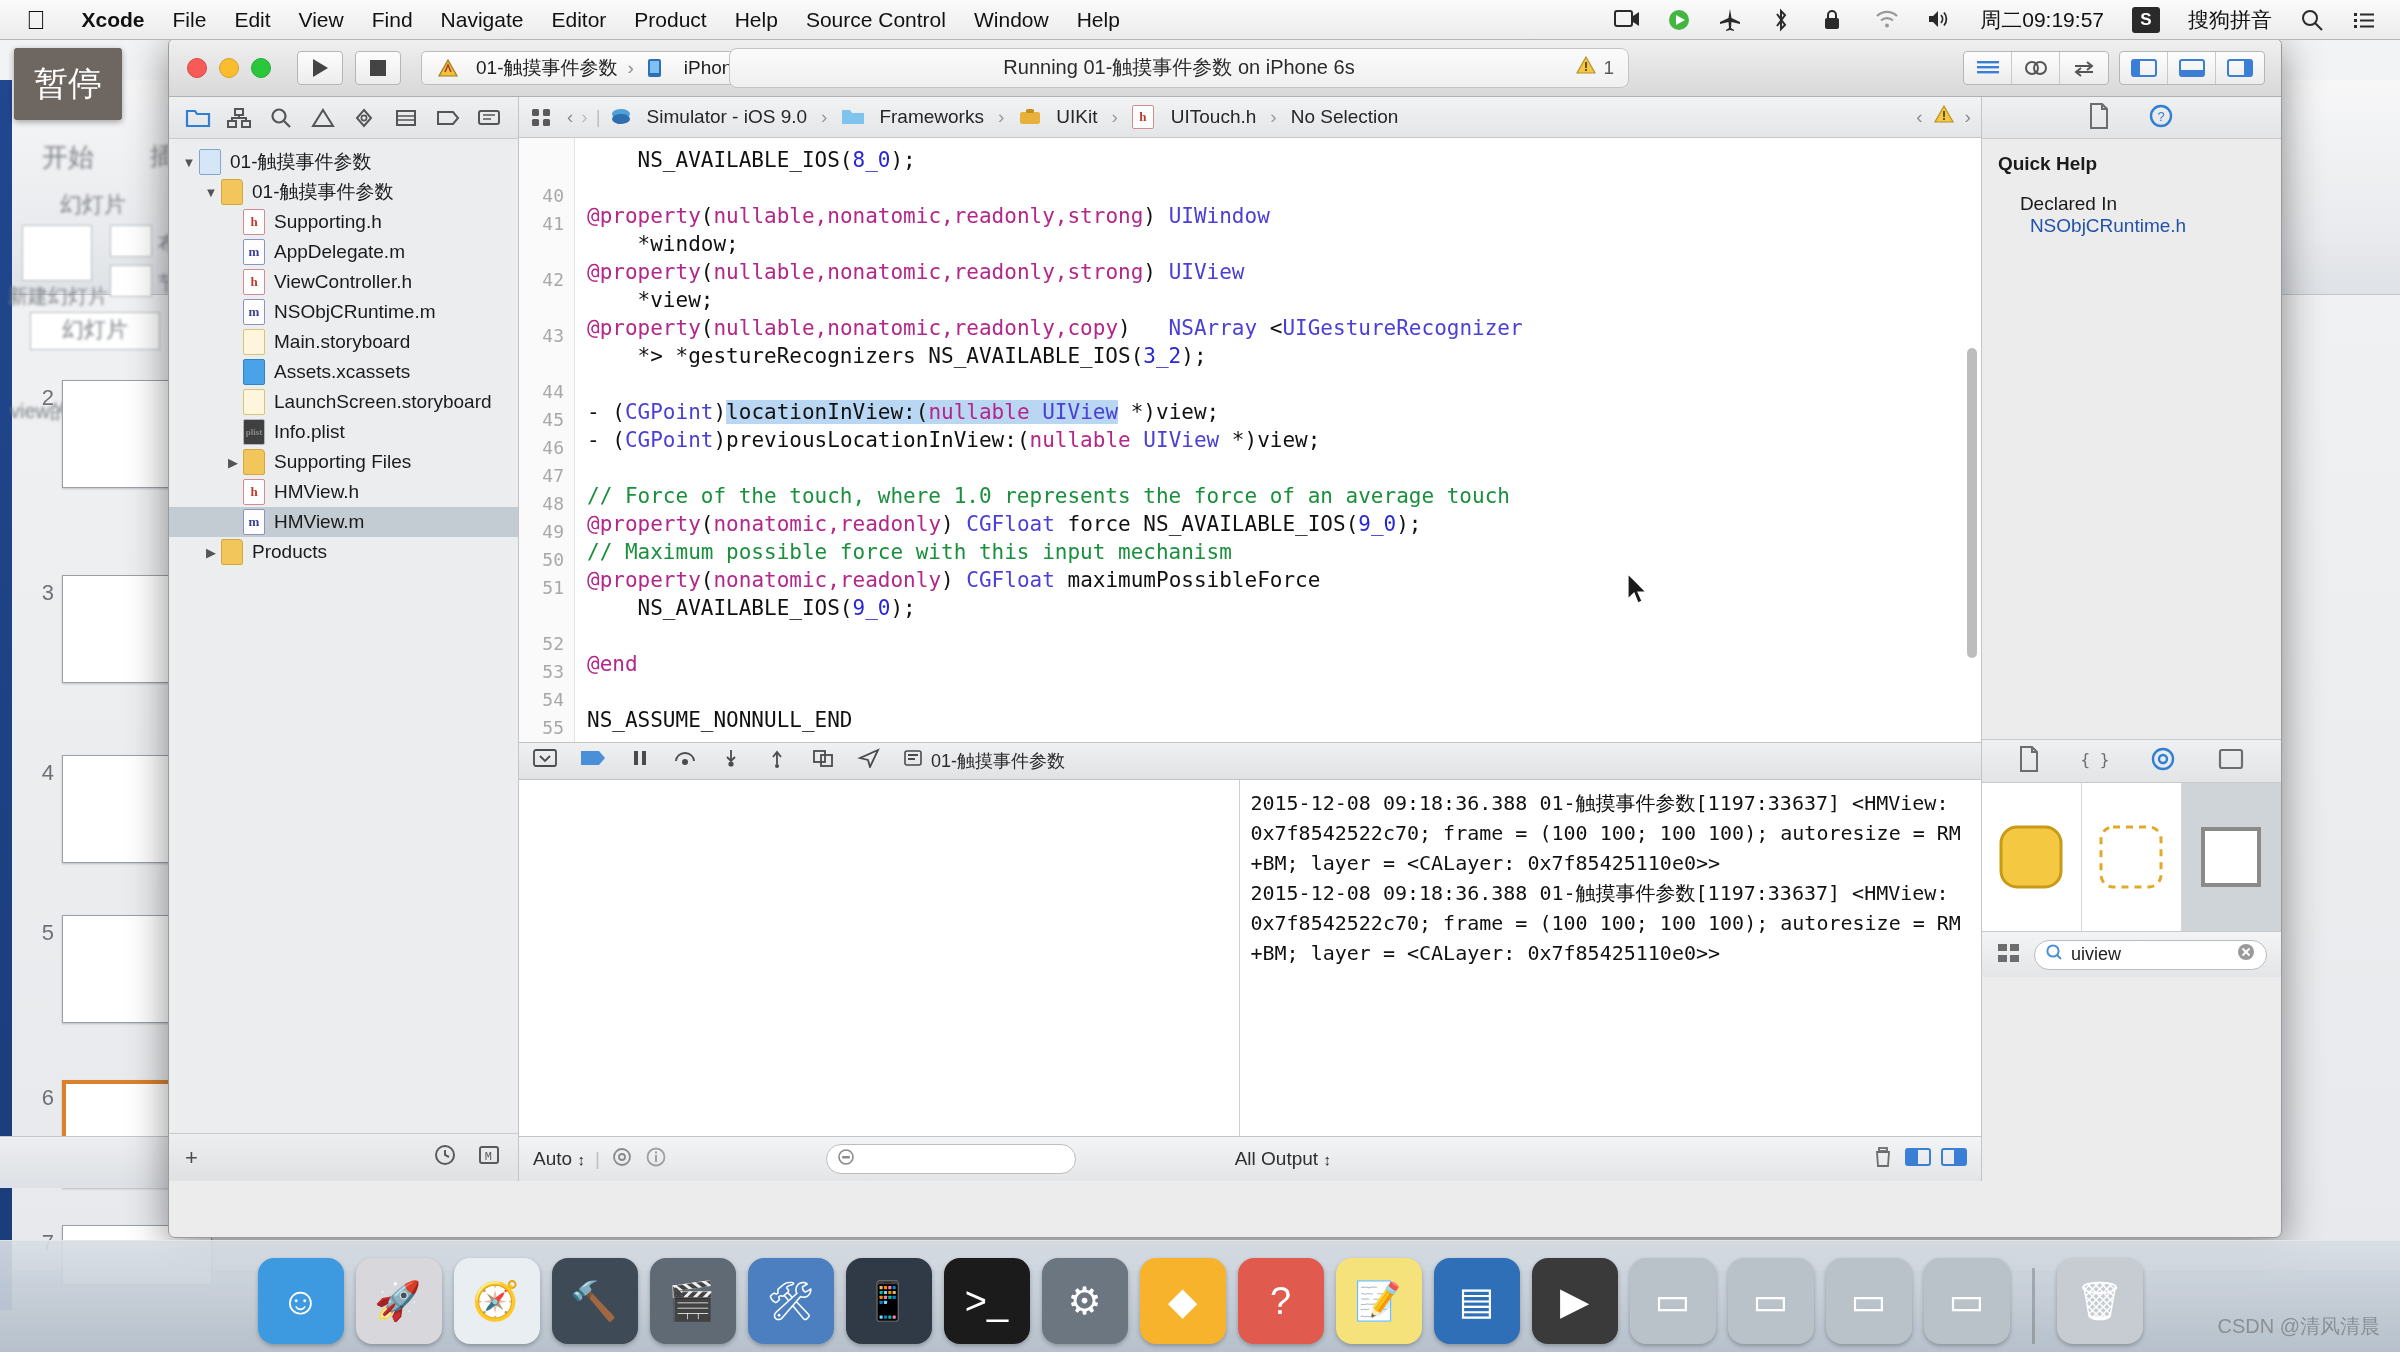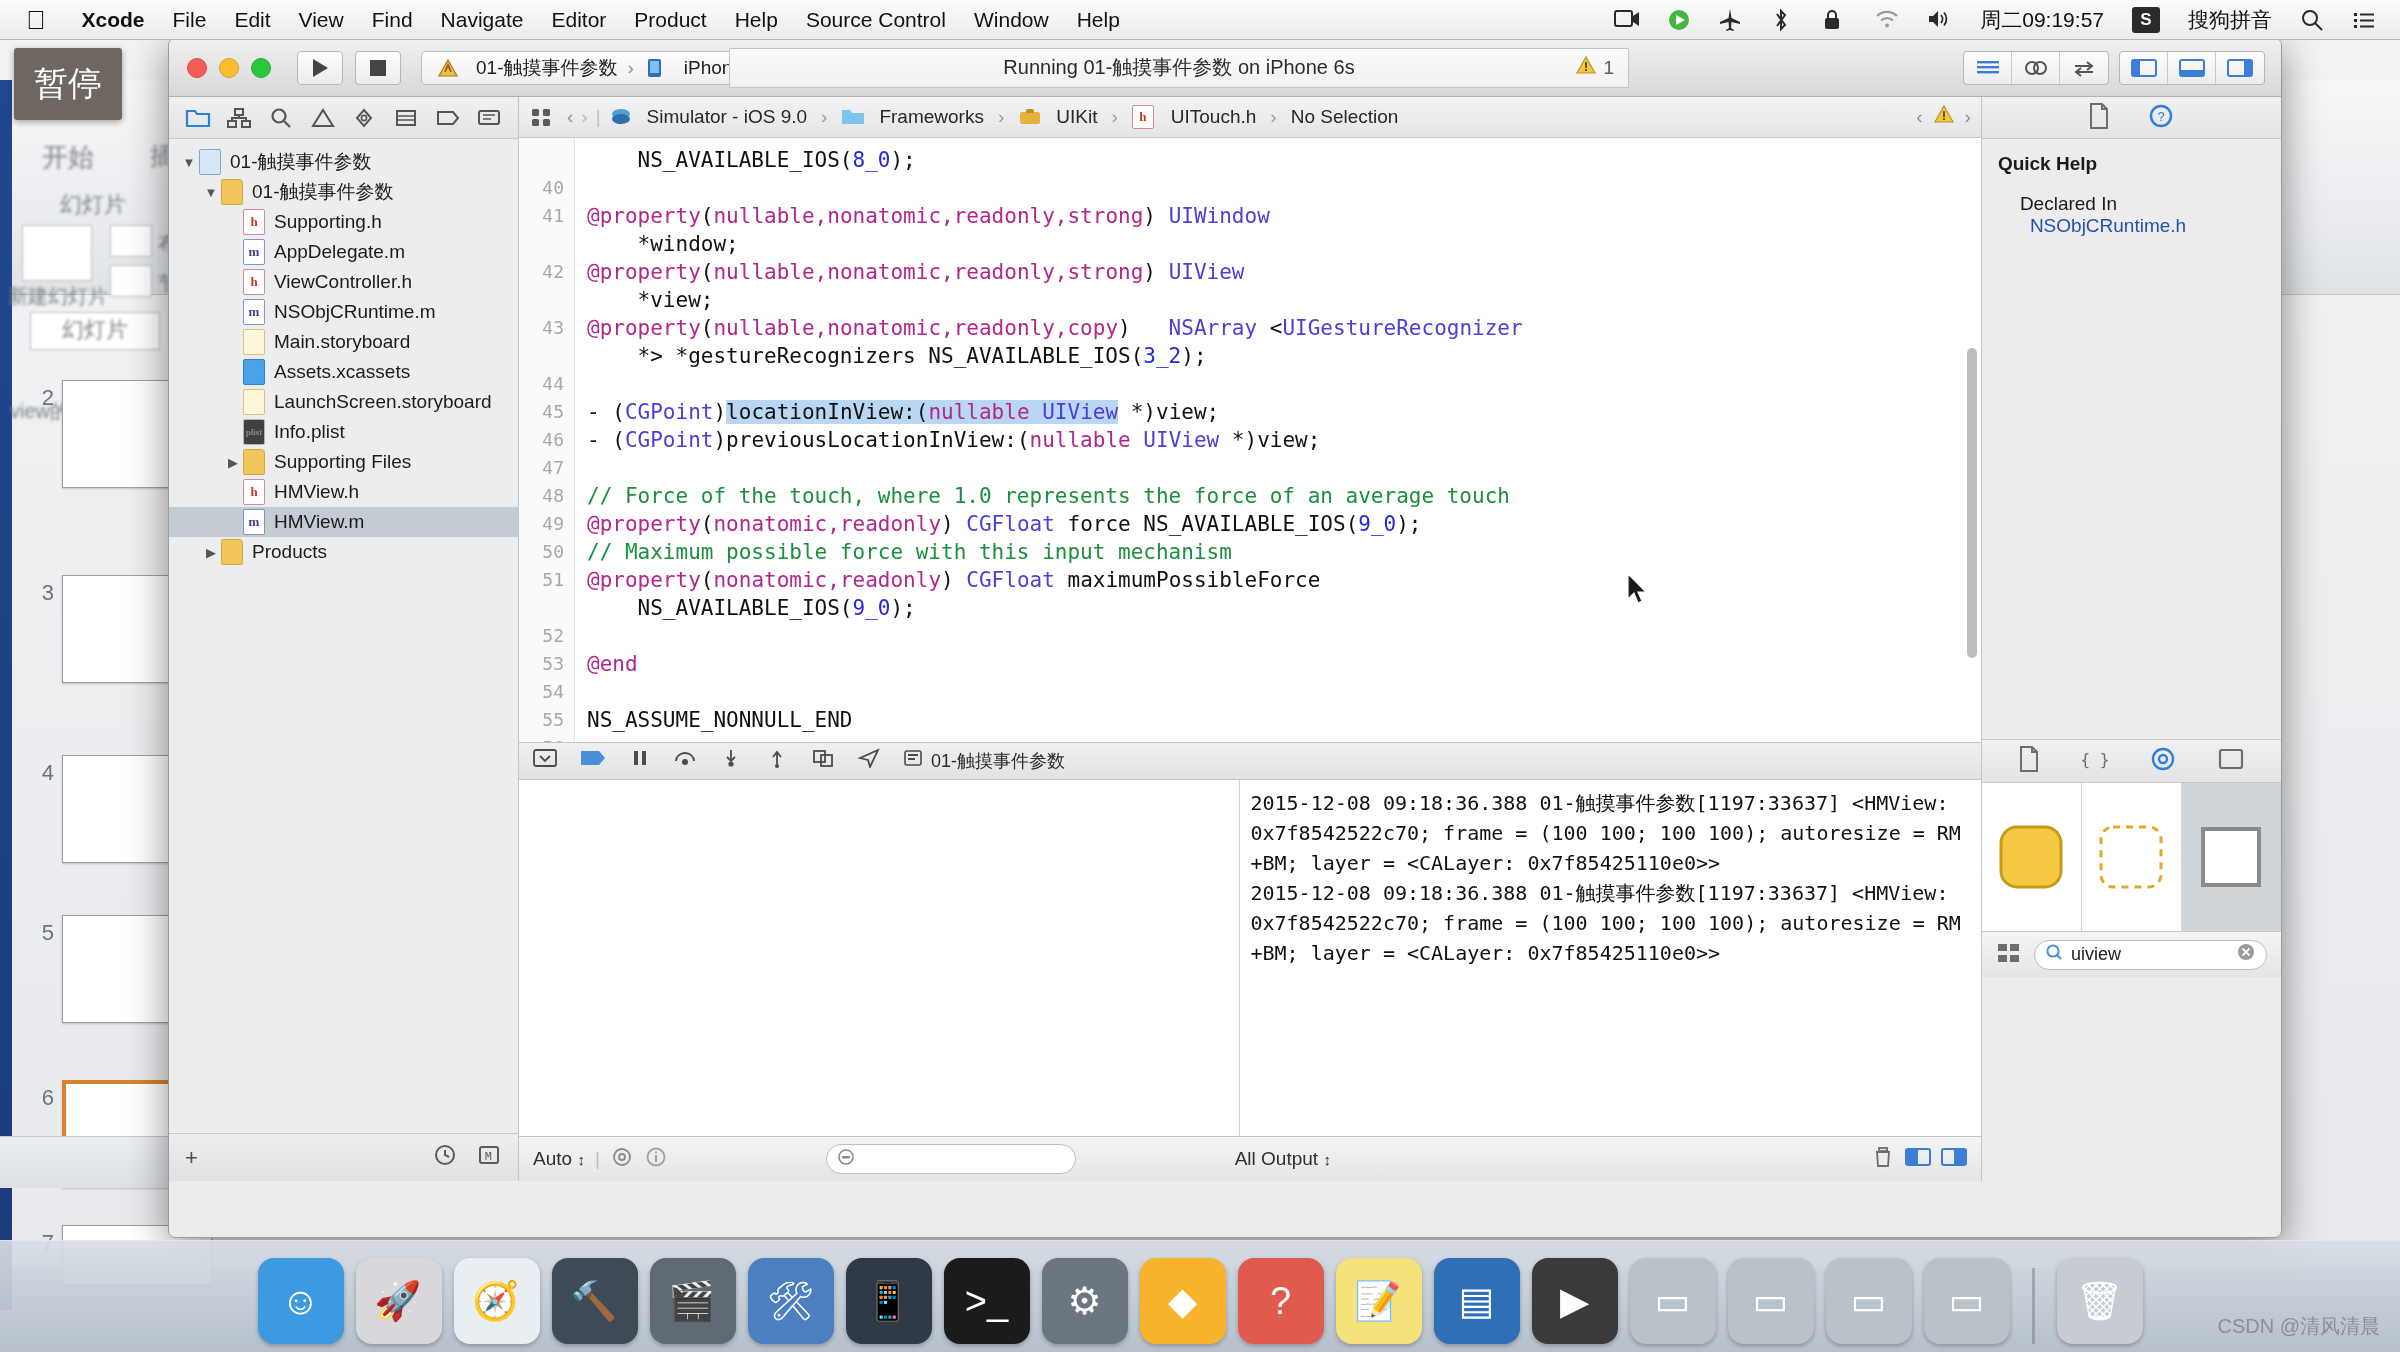--- a/index.html
+++ b/index.html
@@ -103,21 +103,21 @@
   }
   .scheme-box {
     height: 34px; margin-left: 20px; background: linear-gradient(180deg,#fdfdfd,#efefef);
     border: 1px solid #bdbdbd; border-radius: 5px; display:flex; align-items:center;
     padding: 0 14px; gap: 10px; font-size: 19px; color:#1d1d1d; white-space: nowrap;
   }
   .chev { color:#8c8c8c; font-size:19px; }
   .status-box {
     position:absolute; left: 560px; width: 900px; height: 40px;
     background: linear-gradient(180deg,#fbfbfb,#f0f0f0);
-    border:1px solid #c4c4c4; border-radius: 1px;
+    border:1px solid #c4c4c4; border-radius: 8px;
     display:flex; align-items:center; justify-content:center;
     font-size: 20px; color:#2b2b2b;
   }
   .status-warn {
     position:absolute; right: 14px; display:flex; align-items:center; gap:6px;
     font-size:19px; color:#5b5b5b;
   }
   .tb-right { position:absolute; right: 16px; display:flex; align-items:center; gap: 10px; }
   .seg {
     height: 34px; display:flex; border:1px solid #b6b6b6; border-radius:4px; overflow:hidden;
@@ -169,21 +169,21 @@
   .jb-ico { width: 24px; height: 24px; display:inline-flex; align-items:center; justify-content:center; margin-right: 6px; }
   .jb-right { margin-left:auto; display:flex; align-items:center; gap: 10px; color:#7a7a7a; }
 
   #code {
     flex: 1 1 auto; position: relative; overflow: hidden; background: #ffffff;
     font-family: "DejaVu Sans Mono", monospace; font-size: 21px; line-height: 28px;
   }
   #gutter {
     position:absolute; left:0; top:0; width: 56px; height: 100%;
     background: #fafafa; border-right: 1px solid #e2e2e2;
-    color:#a8a8a8; font-size: 18px; text-align: right; padding-top: 8px;
+    color:#a8a8a8; font-size: 18px; text-align: right; padding-top: 16px;
   }
   #gutter div { height: 28px; padding-right: 10px; }
   #codetext { margin-left: 56px; padding: 8px 8px 0 12px; white-space: pre; }
   .k-kw { color: #b3268a; }          
   .k-type { color: #4a3fd6; }        
   .k-num { color: #2727d6; }
   .k-com { color: #1a8f3c; }         
   .k-plain { color: #111111; }
   .k-sel { background: #b9d6f2; }
   .codeline { height: 28px; }

